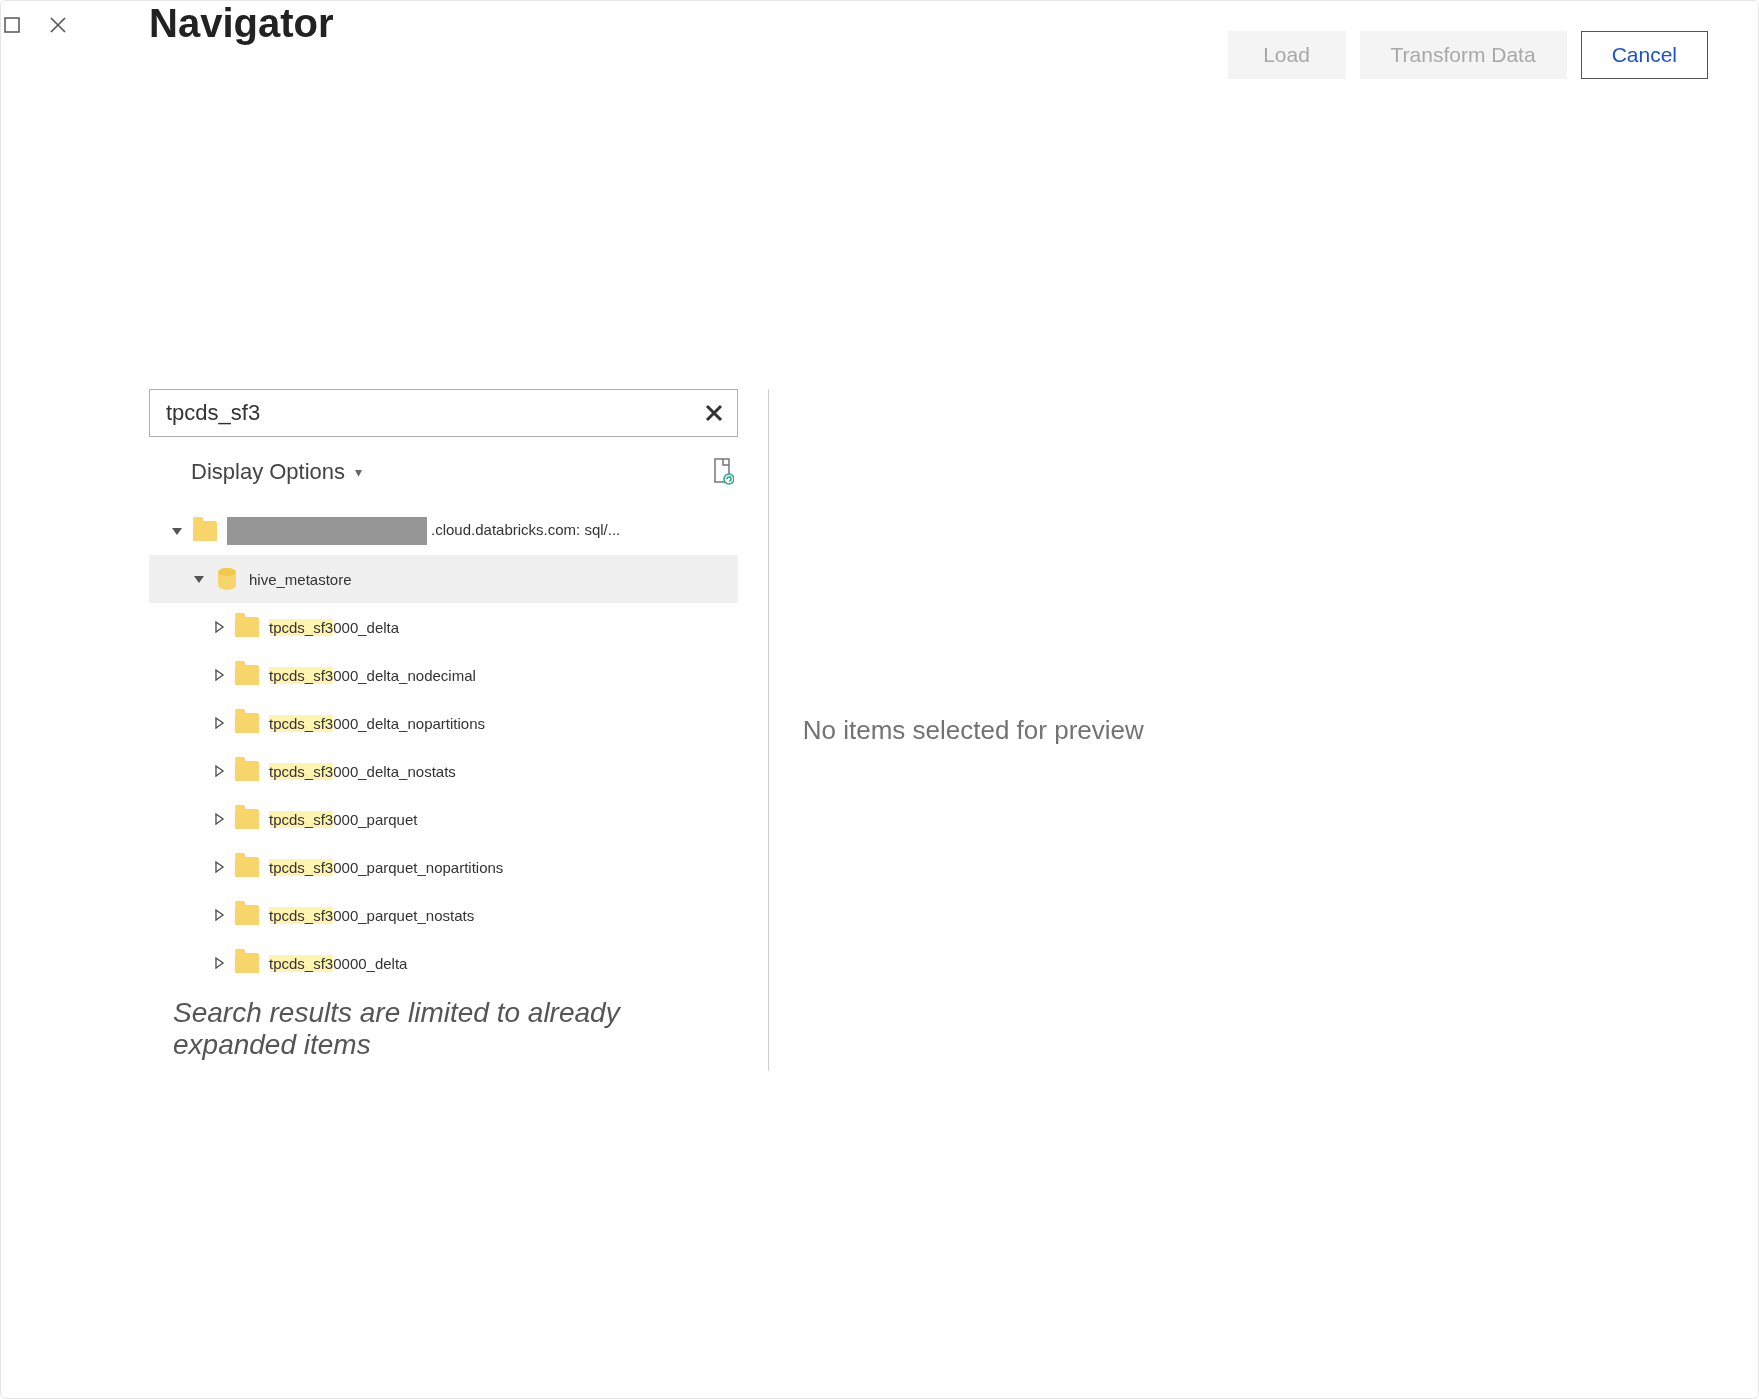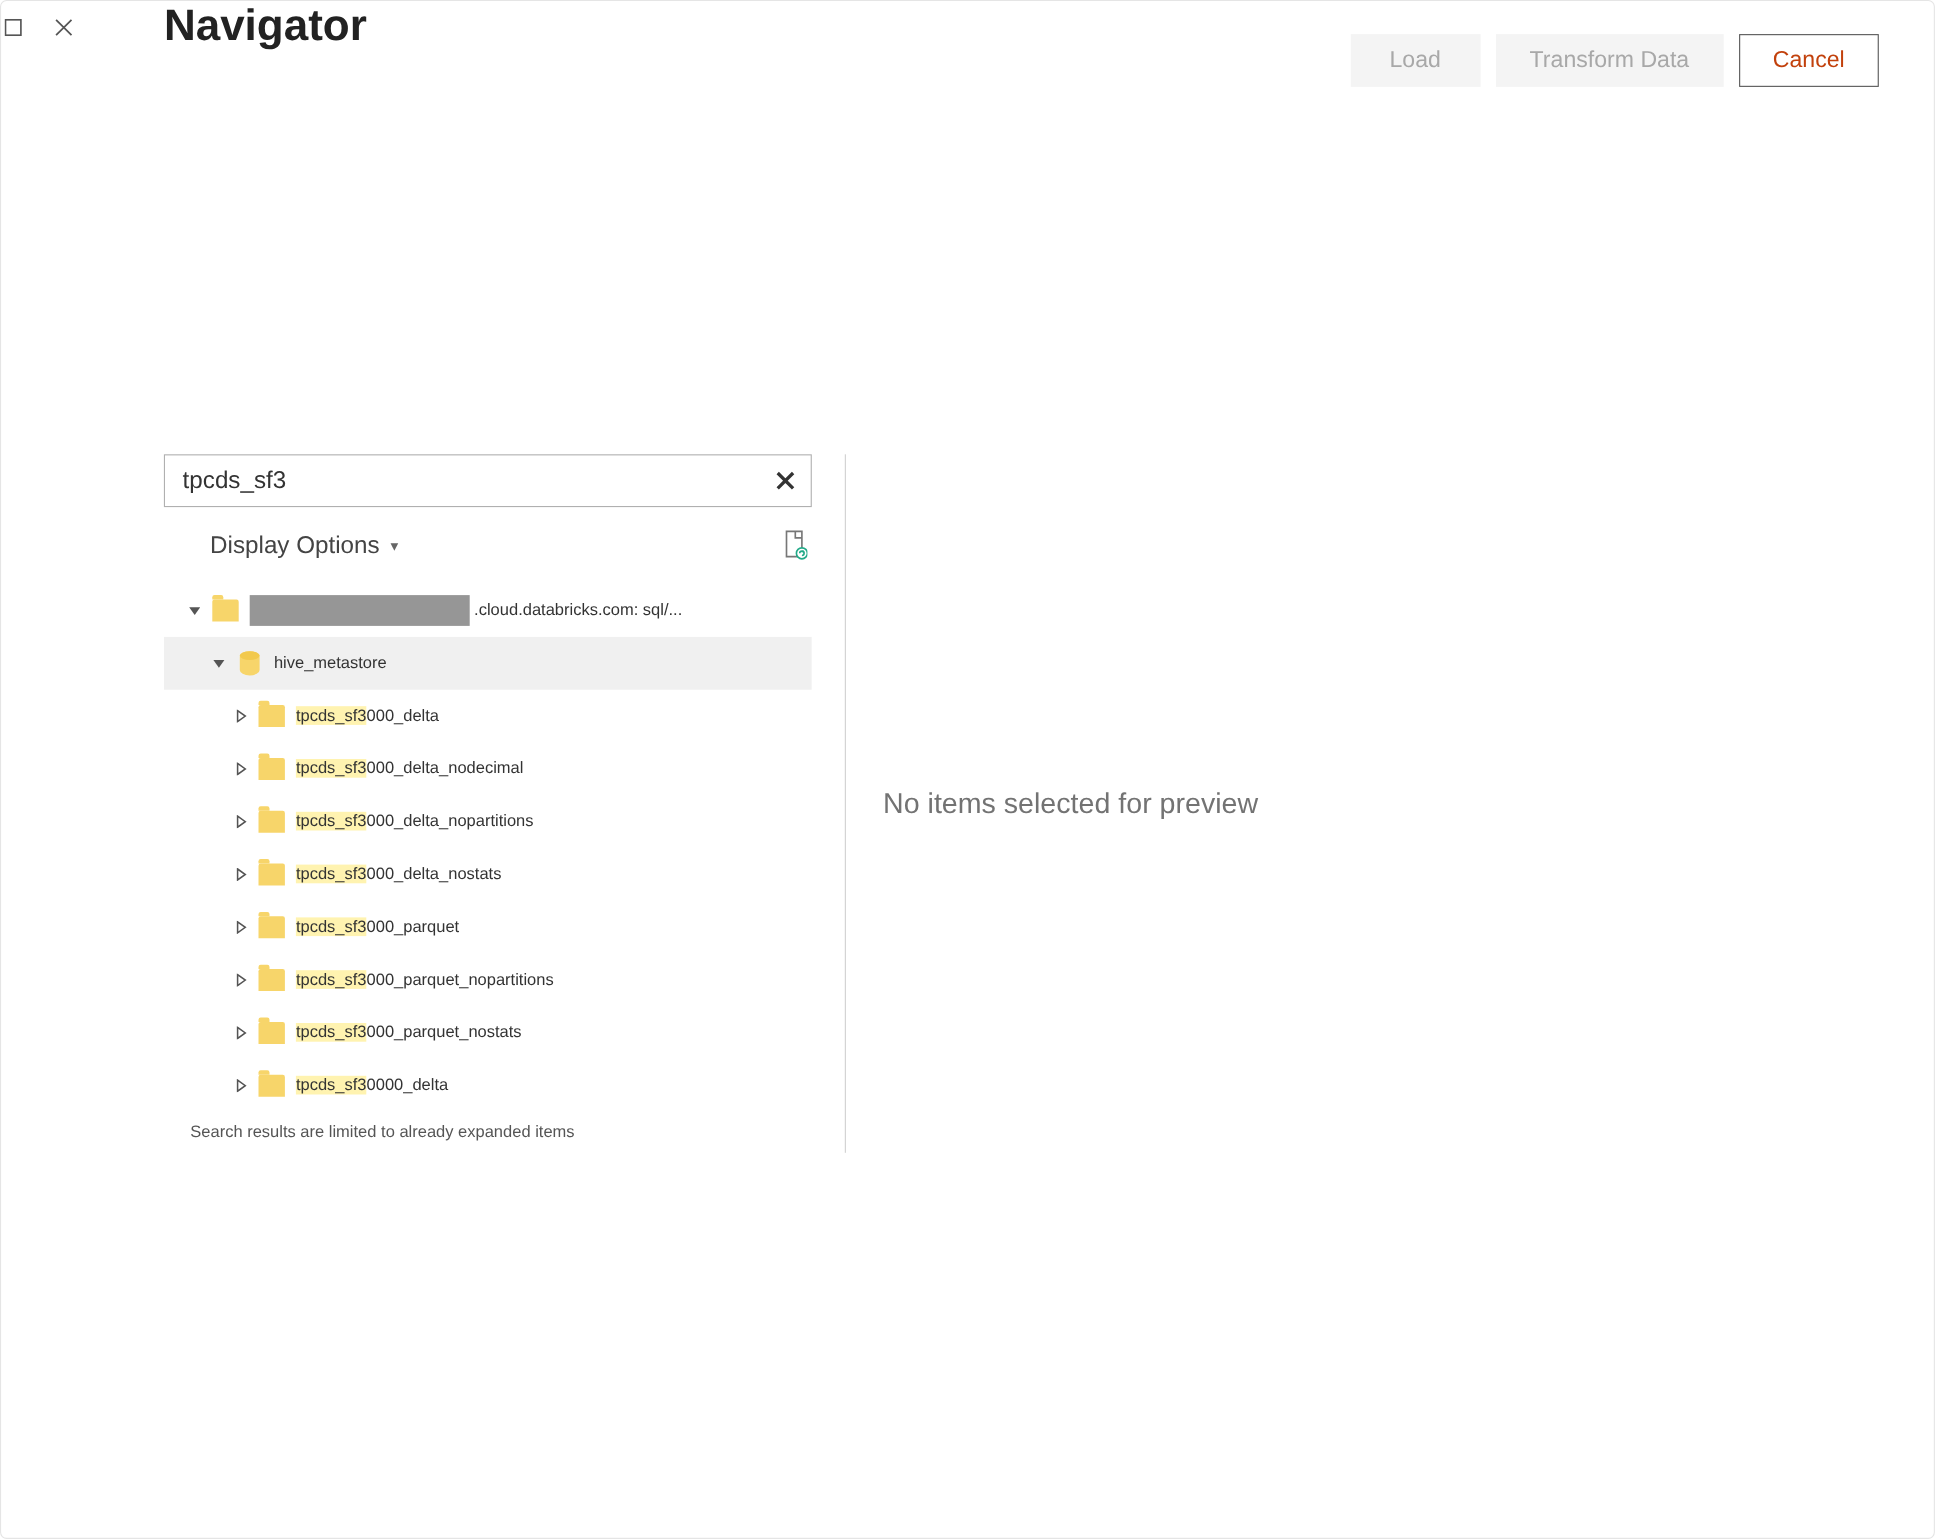--- a/index.html
+++ b/index.html
@@ -200,21 +200,22 @@
     margin-right: 4px;
     vertical-align: middle;
   }
   .hl {
     background: #fff3b0;
   }
   .level-1 { padding-left: 18px; }
   .level-2 { padding-left: 40px; }
   .level-3 { padding-left: 60px; }
   .footer-note {
-    font-size: 15px;
+    font-size: 28px;
+    font-style: italic;
     color: #555;
     padding: 10px 0 10px 24px;
   }
   .button-row {
     display: flex;
     justify-content: flex-end;
     gap: 14px;
     padding: 30px 50px 30px 0;
   }
   .btn {
@@ -225,21 +226,21 @@
     border: 1px solid transparent;
     background: #f4f4f4;
     color: #a8a8a8;
     cursor: default;
     display: flex;
     align-items: center;
     justify-content: center;
   }
   .btn.enabled {
     border: 1px solid #555;
-    color: #c2410c;
+    color: #1d4ed8;
     background: #fff;
     cursor: pointer;
   }
   svg { display: block; }
 </style>
 </head>
 <body>
 
 <div class="dialog">
 

